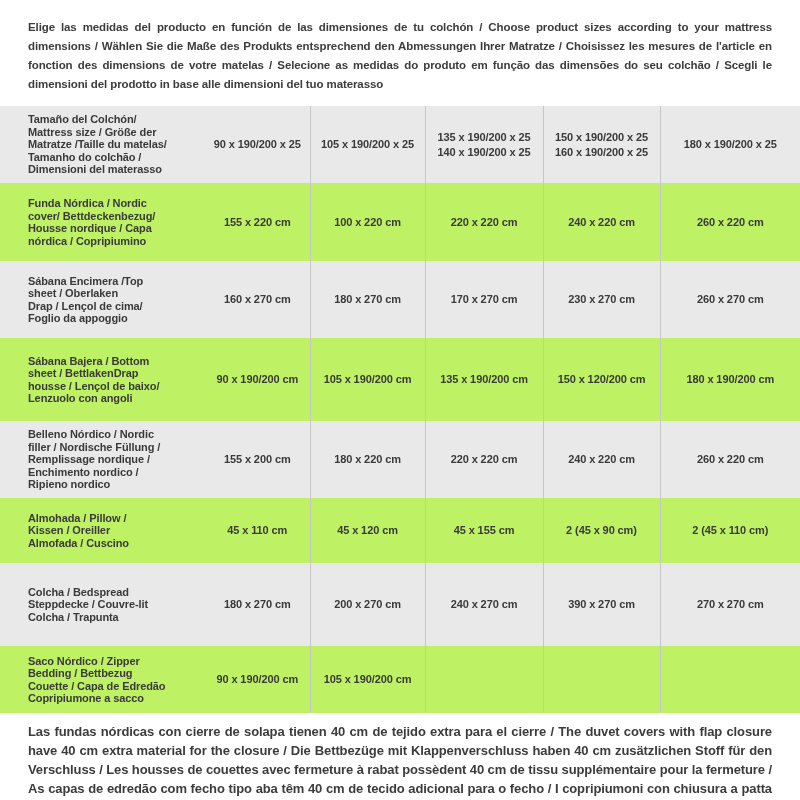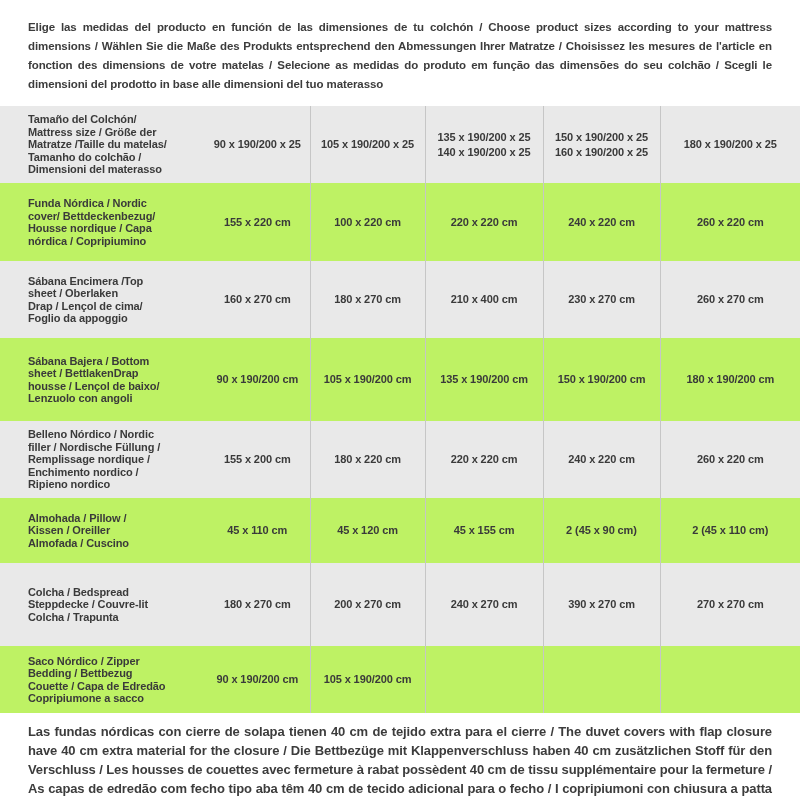--- a/index.html
+++ b/index.html
@@ -86,33 +86,33 @@
       <td class="val">240 x 220 cm</td>
       <td class="val">260 x 220 cm</td>
     </tr>
     <tr class="alt r2">
       <td class="lbl">Sábana Encimera /Top
 sheet / Oberlaken
 Drap / Lençol de cima/
 Foglio da appoggio</td>
       <td class="val">160 x 270 cm</td>
       <td class="val">180 x 270 cm</td>
-      <td class="val">210 x 400 cm</td>
+      <td class="val">170 x 270 cm</td>
       <td class="val">230 x 270 cm</td>
       <td class="val">260 x 270 cm</td>
     </tr>
     <tr class="plain r3">
       <td class="lbl">Sábana Bajera / Bottom
 sheet / BettlakenDrap
 housse / Lençol de baixo/
 Lenzuolo con angoli</td>
       <td class="val">90 x 190/200 cm</td>
       <td class="val">105 x 190/200 cm</td>
       <td class="val">135 x 190/200 cm</td>
-      <td class="val">150 x 190/200 cm</td>
+      <td class="val">150 x 120/200 cm</td>
       <td class="val">180 x 190/200 cm</td>
     </tr>
     <tr class="alt r4">
       <td class="lbl">Belleno Nórdico / Nordic
 filler / Nordische Füllung /
 Remplissage nordique /
 Enchimento nordico /
 Ripieno nordico</td>
       <td class="val">155 x 200 cm</td>
       <td class="val">180 x 220 cm</td>

